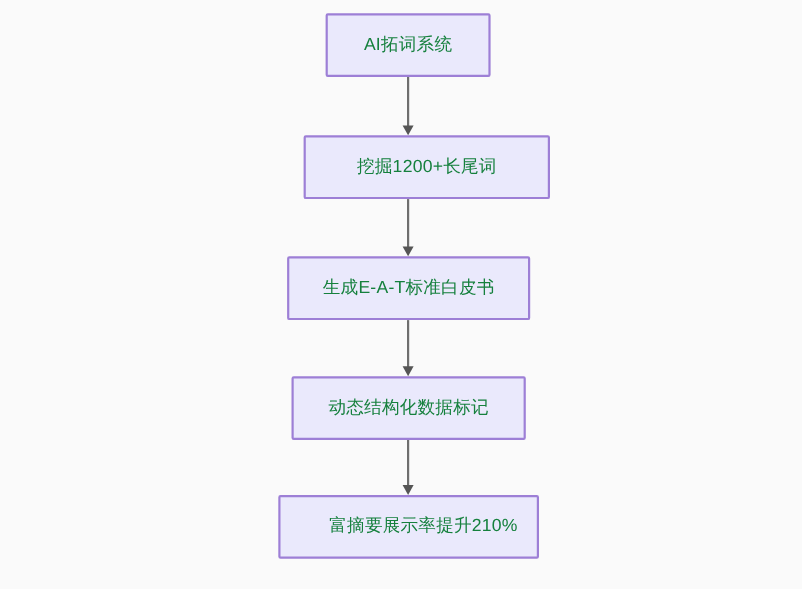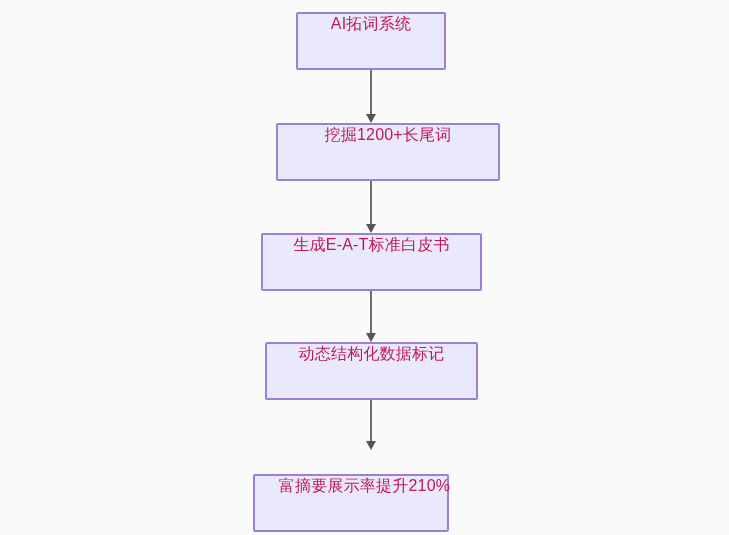--- a/index.html
+++ b/index.html
@@ -18,23 +18,23 @@
     width: 729px;
     height: 535px;
   }
   .node {
     position: absolute;
     box-sizing: border-box;
     background: #eae9fc;
     border: 2px solid #9d7fd6;
     border-radius: 2px;
     display: flex;
-    align-items: flex-start;
+    align-items: center;
     justify-content: center;
-    color: #be185d;
+    color: #15803d;
     font-size: 16px;
     line-height: 1.2;
     letter-spacing: 0.2px;
     white-space: nowrap;
   }
   .edge {
     position: absolute;
     width: 0;
     height: 0;
   }
@@ -65,21 +65,21 @@
   </div>
   <div class="node" style="left: 276px; top: 123px; width: 224px; height: 58px;">
     <span>挖掘1200+长尾词</span>
   </div>
   <div class="node" style="left: 261px; top: 233px; width: 221px; height: 58px;">
     <span>生成E-A-T标准白皮书</span>
   </div>
   <div class="node" style="left: 265px; top: 342px; width: 213px; height: 58px;">
     <span>动态结构化数据标记</span>
   </div>
-  <div class="node" style="left: 253px; top: 474px; width: 196px; height: 58px; padding-left: 27px;">
+  <div class="node" style="left: 253px; top: 450px; width: 237px; height: 58px; padding-left: 27px;">
     <span>富摘要展示率提升210%</span>
   </div>
 
   <div class="edge" style="left: 371px; top: 70px;">
     <div class="shaft" style="height: 45px;"></div>
     <div class="head" style="top: 44px;"></div>
   </div>
   <div class="edge" style="left: 371px; top: 181px;">
     <div class="shaft" style="height: 44px;"></div>
     <div class="head" style="top: 43px;"></div>

